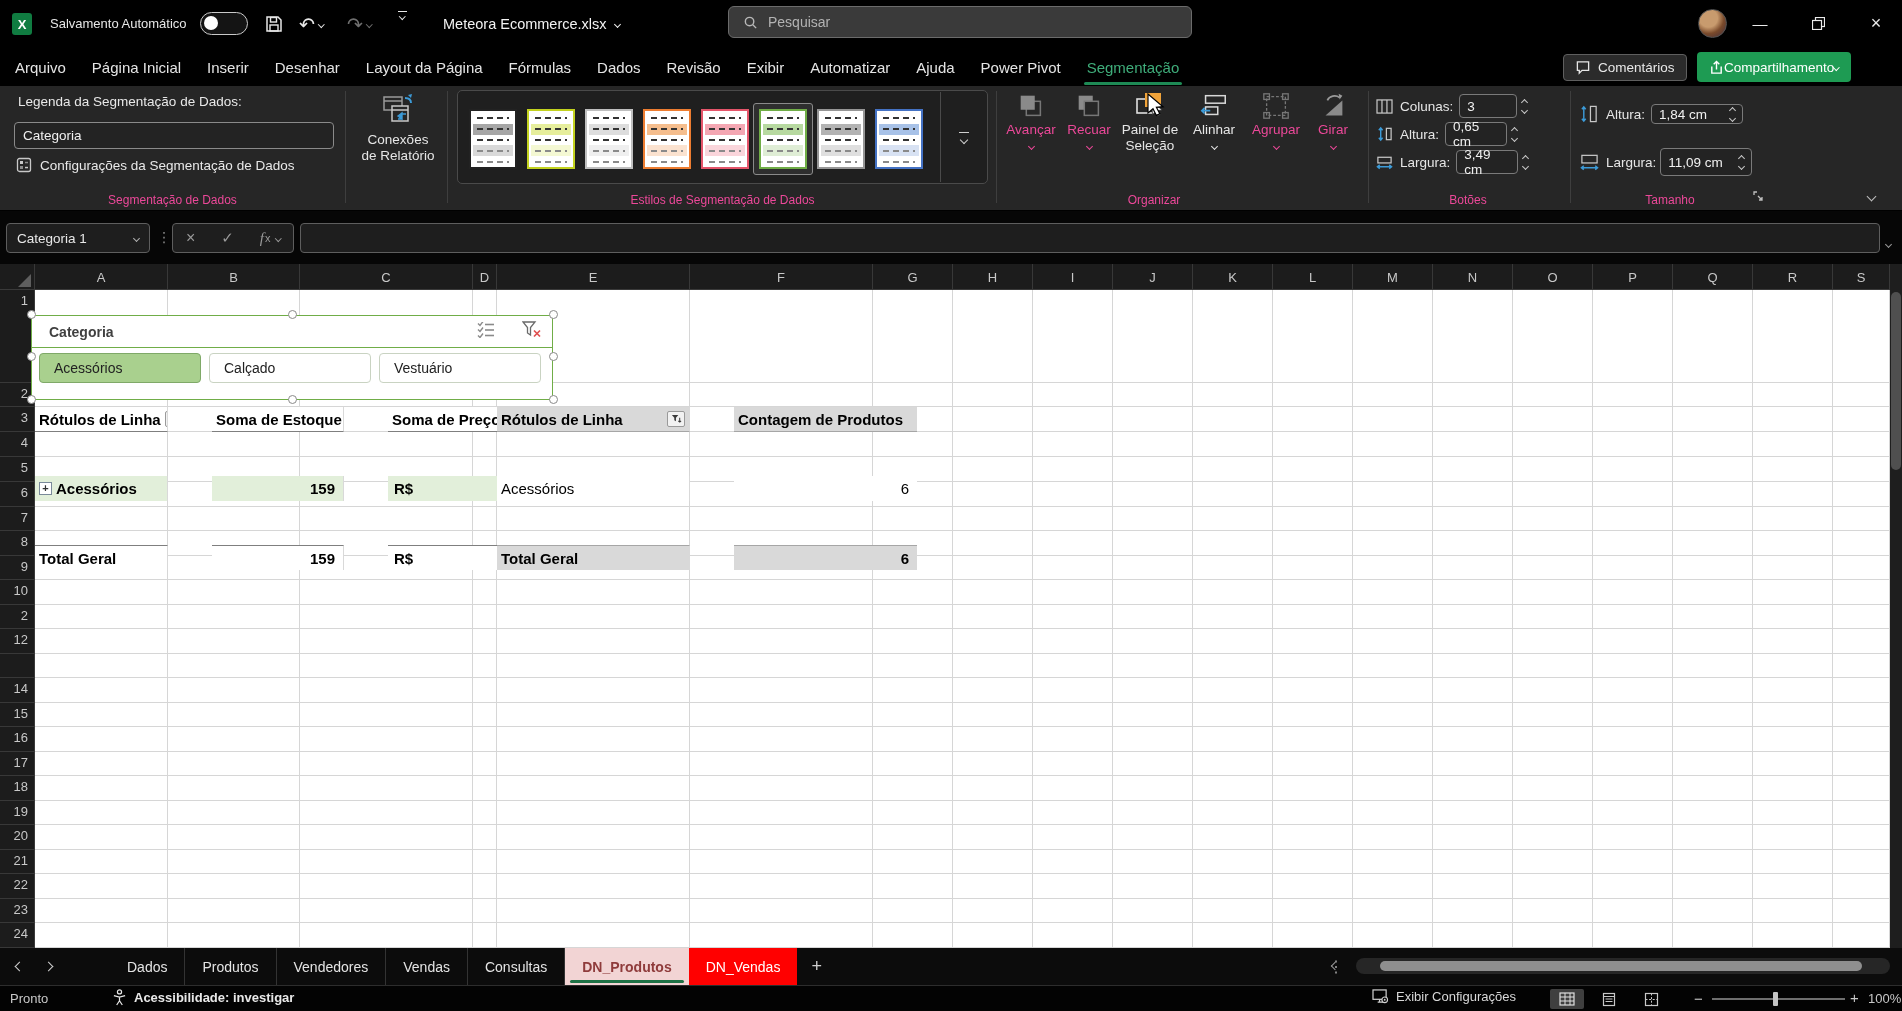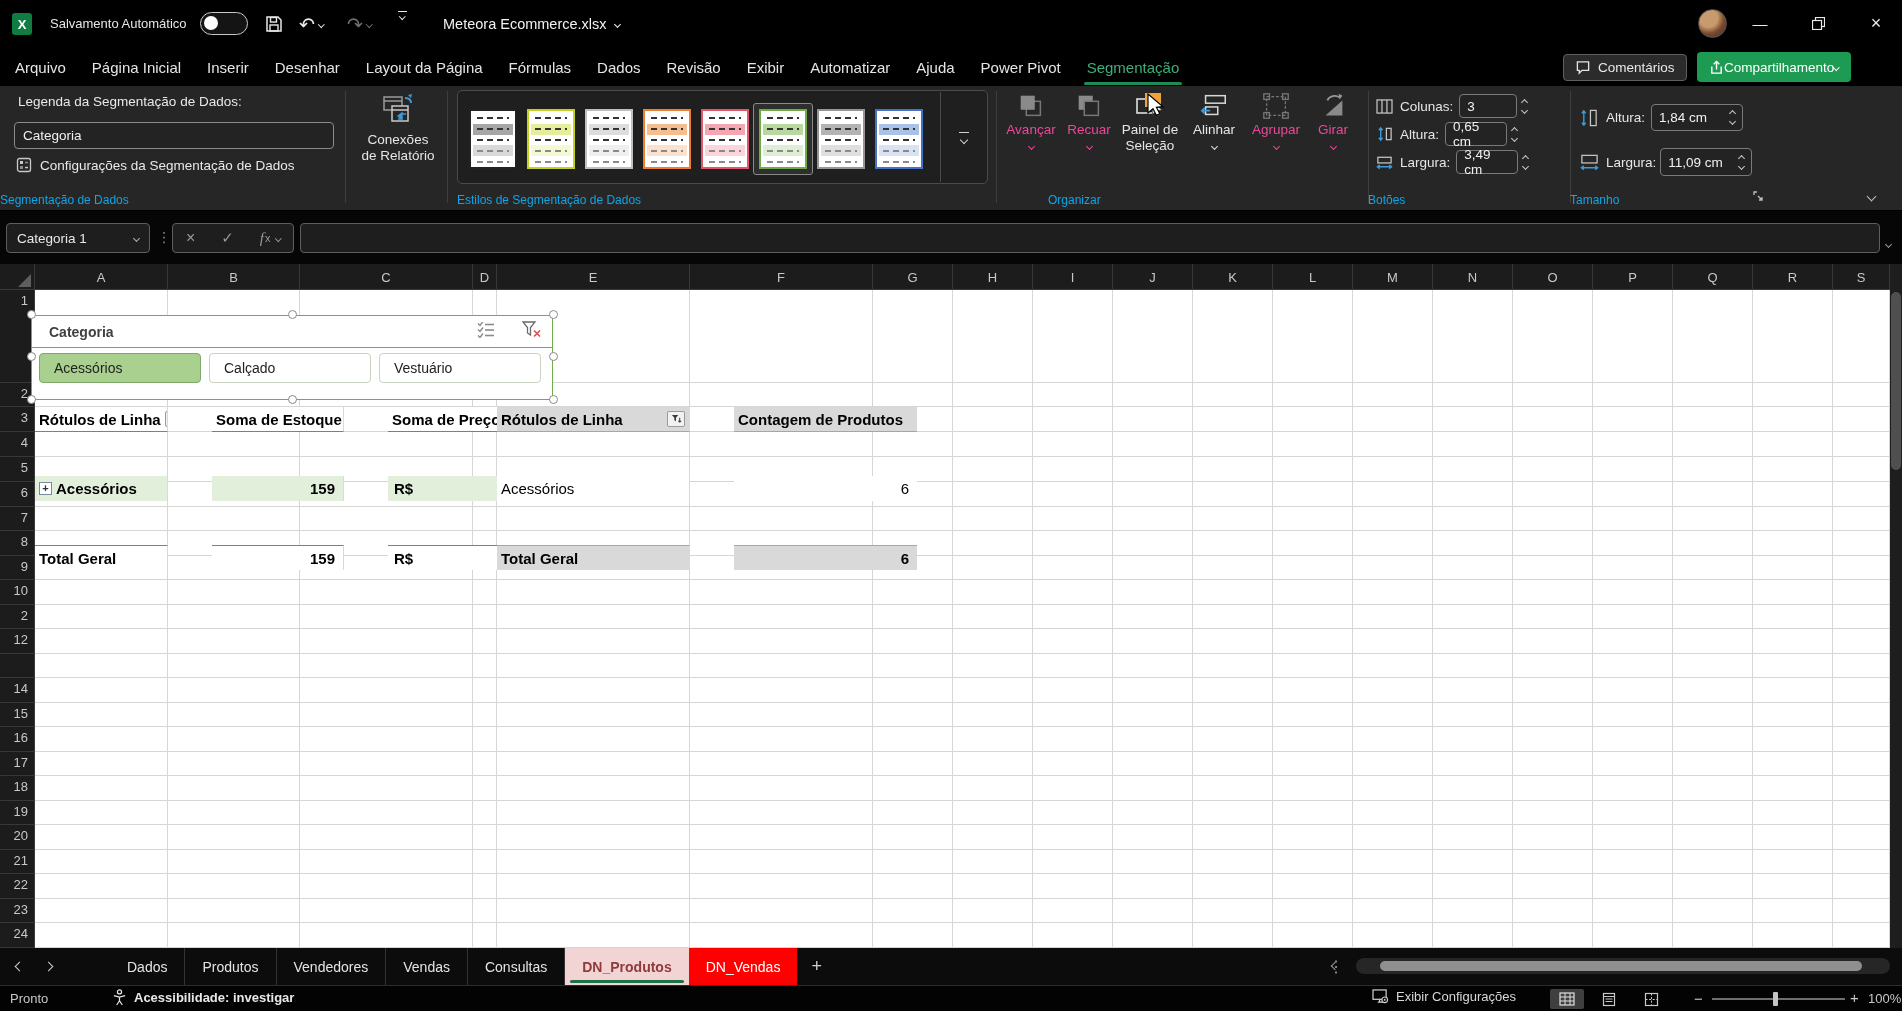--- a/index.html
+++ b/index.html
@@ -32,21 +32,21 @@
   #ribbon-tabs { display:flex; height:38px; align-items:center; padding-left:2px; }
   .rtab { padding:0 13px; font-size:15px; color:#E4E4E4; height:38px; display:flex; align-items:center; position:relative; }
   .rtab.active { color:#3FAD7A; }
   .rtab.active::after { content:""; position:absolute; left:10px; right:10px; bottom:1px; height:3px; background:#1E8A55; border-radius:2px; }
   #comments-btn { left:1563px; top:6px; height:27px; padding:0 11px; border:1px solid #5F5F5F; border-radius:4px; background:#2B2B2B; display:flex; align-items:center; gap:7px; font-size:13.5px; }
   #share-btn { left:1697px; top:4px; height:30px; padding:0 12px; border-radius:4px; background:#1E9B53; color:#fff; display:flex; align-items:center; gap:0; font-size:13.5px; }
 
   
   #ribbon { left:0; top:86px; width:1902px; height:125px; background:#262626; border-bottom:1px solid #000; }
   .rg-divider { position:absolute; top:5px; bottom:7px; width:1px; background:#3E3E3E; }
-  .group-label { position:absolute; bottom:3px; font-size:12px; color:#0ea5e9; text-align:left; }
+  .group-label { position:absolute; bottom:3px; font-size:12px; color:#ec4899; text-align:center; }
   .rinput { background:#232323; border:1px solid #8A8A8A; border-radius:4px; color:#F0F0F0; font-size:13.5px; display:flex; align-items:center; padding:0 8px; }
   .bigbtn { position:absolute; top:4px; display:flex; flex-direction:column; align-items:center; font-size:13.5px; color:#E6E6E6; }
   .bigbtn .lbl { line-height:16px; }
   .bigbtn.disabled { color:#ec4899; }
   .spinner { display:inline-flex; flex-direction:column; gap:3px; margin-left:5px; color:#C8C8C8; }
   .spinner .chv { width:5px; height:5px; border-width:1.4px; }
   .spinfield { position:absolute; display:flex; align-items:center; font-size:13.5px; color:#E6E6E6; }
   .spinfield .box { background:#232323; border:1px solid #7A7A7A; border-radius:4px; height:24px; display:flex; align-items:center; padding:0 7px; color:#F0F0F0; }
   .gallery { position:absolute; left:457px; top:4px; width:531px; height:94px; border:1px solid #4A4A4A; border-radius:5px; background:#1F1F1F; }
   .tile { position:absolute; top:18px; width:48px; height:60px; background:#fff; padding:2px; }
@@ -137,20 +137,27 @@
   </div>
   <div class="abs qat" style="left:299px; font-size:19px;">↶<span class="chv" style="width:4.5px;height:4.5px;margin-left:4px;"></span></div>
   <div class="abs qat dim" style="left:347px; font-size:19px;">↷<span class="chv" style="width:4.5px;height:4.5px;margin-left:4px;"></span></div>
   <div class="abs qat" style="left:398px; flex-direction:column; gap:2px;">
     <span class="bar" style="width:9px;border-top:1.5px solid #E8E8E8;"></span>
       <span class="chv" style="width:4.5px;height:4.5px;"></span>
   </div>
   <div class="abs qat fname" style="left:443px; gap:8px;">
     <span>Meteora Ecommerce.xlsx</span>
       <span class="chv" style="width:5px;height:5px;"></span>
+  </div>
+  <div id="search-box" class="abs">
+    <svg width="15" height="15" viewBox="0 0 16 16">
+        <circle cx="7" cy="7" r="4.5" fill="none" stroke="#B8B8B8" stroke-width="1.5"></circle>
+        <line x1="10.5" y1="10.5" x2="14" y2="14" stroke="#B8B8B8" stroke-width="1.5"></line>
+      </svg>
+    <span class="ph">Pesquisar</span>
   </div>
   <div class="abs avatar"></div>
   <div class="abs winbtn" style="left:1738px;">—</div>
   <div class="abs winbtn" style="left:1796px;">
     <svg width="13" height="13" viewBox="0 0 13 13">
         <rect x="3.5" y="0.5" width="9" height="9" fill="none" stroke="#EAEAEA" stroke-width="1.2"></rect>
         <rect x="0.5" y="3.5" width="9" height="9" fill="#000" stroke="#EAEAEA" stroke-width="1.2"></rect>
       </svg>
   </div>
   <div class="abs winbtn" style="left:1854px; font-size:18px;">×</div>
@@ -337,21 +344,21 @@
   </div>
   <div class="bigbtn disabled" style="left:1308px; width:50px;">
     <svg width="30" height="32" viewBox="0 0 32 32">
         <path d="M8 26L26 26 26 10z" fill="#8A8A8A"></path>
         <path d="M10 10c2-5 9-6 13-3" fill="none" stroke="#9A9A9A" stroke-width="1.8"></path>
         <path d="M22 3l4 2-3 4z" fill="#9A9A9A"></path>
       </svg>
     <span class="lbl">Girar</span>
     <span class="chv" style="margin-top:6px;width:5px;height:5px;"></span>
   </div>
-  <span class="group-label" style="left:1048px; width:372px;">Organizar</span>
+  <span class="group-label" style="left:968px; width:372px;">Organizar</span>
   <div class="rg-divider" style="left:1368px;"></div>
 
   <div class="spinfield" style="left:1376px; top:8px;">
     <svg width="17" height="15" viewBox="0 0 18 16">
         <rect x="1" y="1" width="16" height="14" fill="none" stroke="#C8C8C8" stroke-width="1.3"></rect>
         <line x1="6.3" y1="1" x2="6.3" y2="15" stroke="#C8C8C8" stroke-width="1.3"></line>
         <line x1="11.6" y1="1" x2="11.6" y2="15" stroke="#C8C8C8" stroke-width="1.3"></line>
       </svg>
     <span style="margin:0 6px 0 7px;">Colunas:</span>
     <span class="box" style="width:58px;">3</span>
@@ -386,21 +393,21 @@
   </div>
   <span class="group-label" style="left:1368px; width:200px;">Botões</span>
   <div class="rg-divider" style="left:1570px;"></div>
 
   <div class="spinfield" style="left:1580px; top:18px;">
     <svg width="19" height="20" viewBox="0 0 20 20">
         <path d="M4 3v14M2 5l2-2.5L6 5M2 15l2 2.5L6 15" fill="none" stroke="#3C9BD8" stroke-width="1.5"></path>
         <rect x="11" y="2" width="6" height="16" fill="none" stroke="#C8C8C8" stroke-width="1.3"></rect>
       </svg>
     <span style="margin:0 6px 0 7px;">Altura:</span>
-    <span class="box" style="width:92px; height:27px; justify-content:space-between;">
+    <span class="box" style="width:92px; height:20px; justify-content:space-between;">
       <span>1,84 cm</span>
       <span class="spinner">
           <span class="chv up"></span>
           <span class="chv"></span>
         </span>
     </span>
   </div>
   <div class="spinfield" style="left:1580px; top:62px;">
     <svg width="19" height="20" viewBox="0 0 20 20">
         <rect x="2" y="3" width="16" height="8" fill="none" stroke="#C8C8C8" stroke-width="1.3"></rect>

